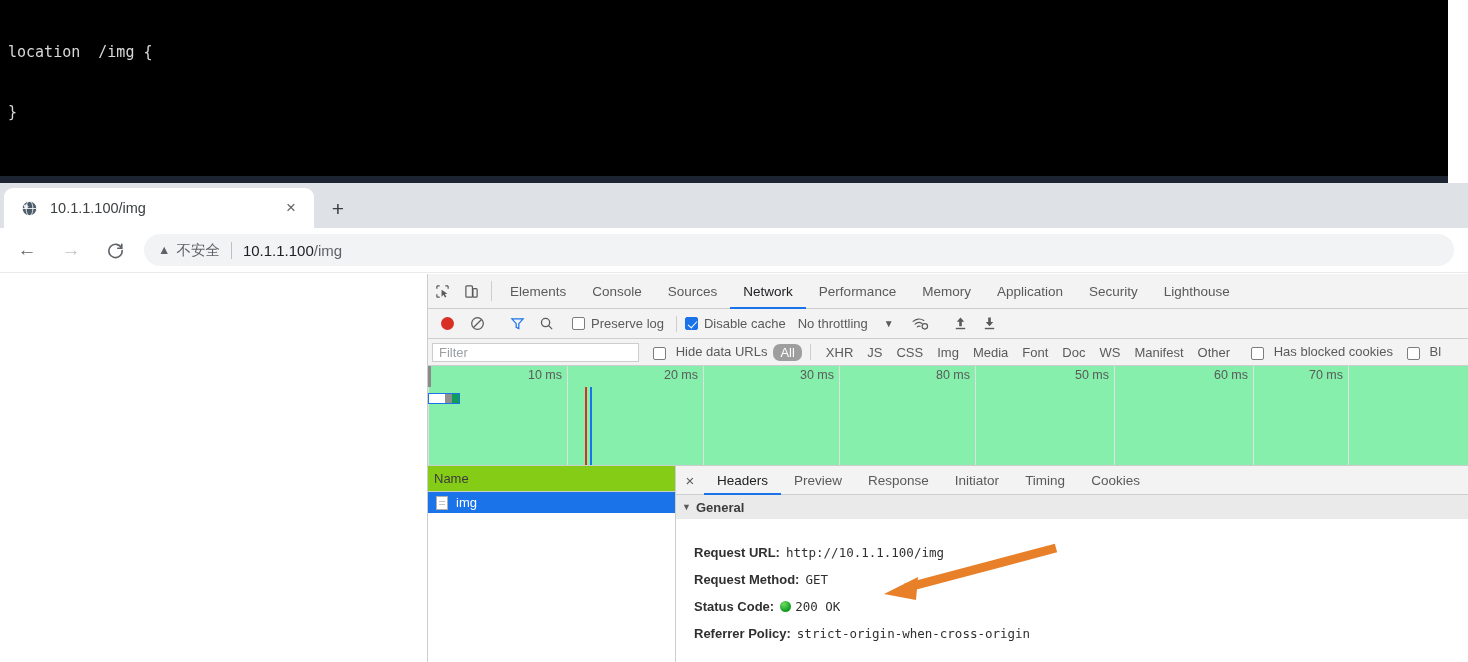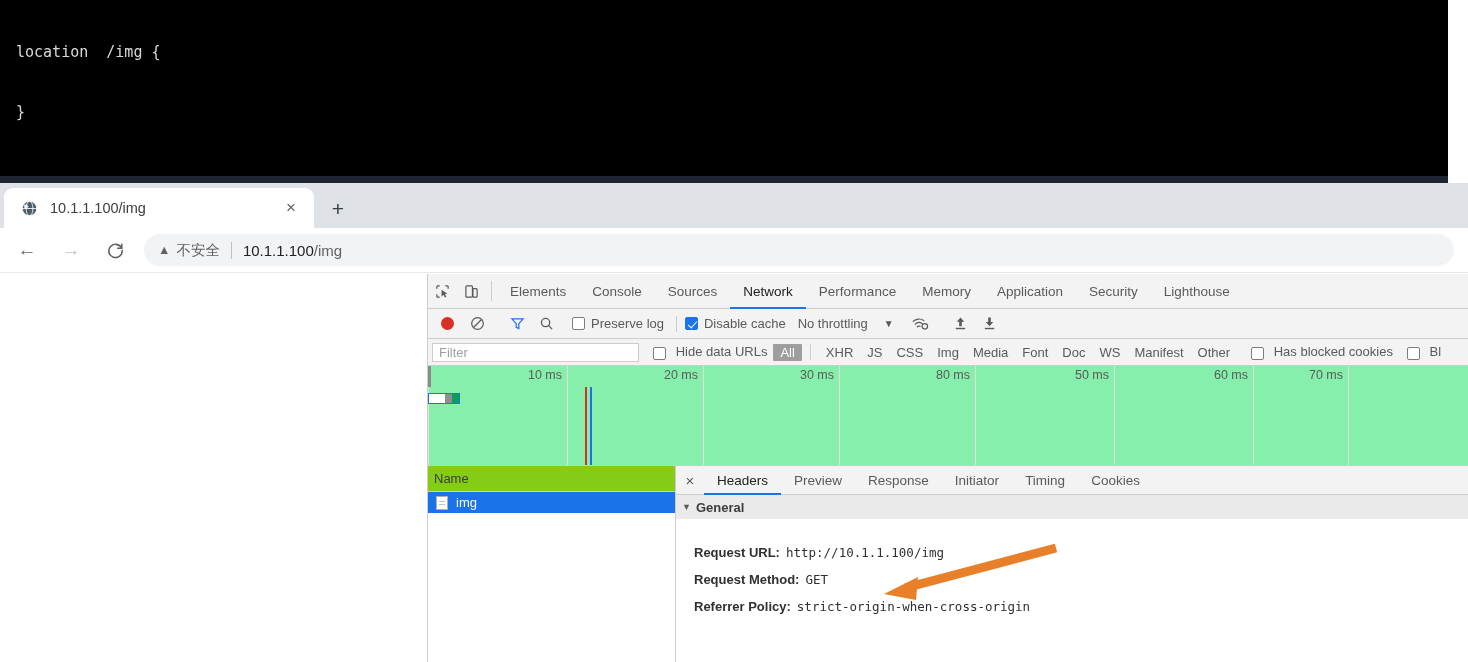--- a/index.html
+++ b/index.html
@@ -16,21 +16,21 @@
     width: 1448px; height: 183px;
     background: #000000;
     font-family: "DejaVu Sans Mono", "Liberation Mono", monospace;
     font-size: 15px;
     line-height: 20px;
     color: #d8d8d8;
     padding: 2px 0 0 0;
     white-space: pre;
     overflow: hidden;
   }
-  #terminal .tline { height: 20px; padding-left: 16px; }
+  #terminal .tline { height: 20px; padding-left: 8px; }
   #term-right-edge {
     position: absolute; left: 1448px; top: 0;
     width: 20px; height: 183px; background: #ffffff;
   }
   #term-bottom-strip {
     position: absolute; left: 0; top: 176px;
     width: 1448px; height: 7px; background: #1b2430;
   }
 
   
@@ -178,21 +178,21 @@
   }
   #filter-input {
     width: 207px; height: 19px;
     background: #fff; border: 1px solid #cdcdcd;
     font-size: 13px; color: #9aa0a6;
     padding: 0 6px;
     display: flex; align-items: center;
   }
   .rtype {
     font-size: 13px; color: #5a5a5a; padding: 1px 7px;
-    border-radius: 1px; white-space: nowrap;
+    border-radius: 7px; white-space: nowrap;
   }
   .rtype.sel { background: #9e9e9e; color: #ffffff; }
 
   
   #dt-overview {
     height: 100px; min-height: 100px;
     position: relative; background: #86efac;
     border-bottom: 1px solid #cdcdcd;
     overflow: hidden;
   }
@@ -529,20 +529,25 @@
           <div id="general-body">
             <div class="gline">
               <span class="gkey">Request URL:</span>
               <span class="gval">http://10.1.1.100/img</span>
             </div>
             <div class="gline">
               <span class="gkey">Request Method:</span>
               <span class="gval">GET</span>
             </div>
             <div class="gline">
+              <span class="gkey">Status Code:</span>
+              <span class="status-dot"></span>
+              <span class="gval" style="margin-left:0">200 OK</span>
+            </div>
+            <div class="gline">
               <span class="gkey">Referrer Policy:</span>
               <span class="gval">strict-origin-when-cross-origin</span>
             </div>
           </div>
         </div>
       </div>
 
     </div>
   </div>
 </div>

